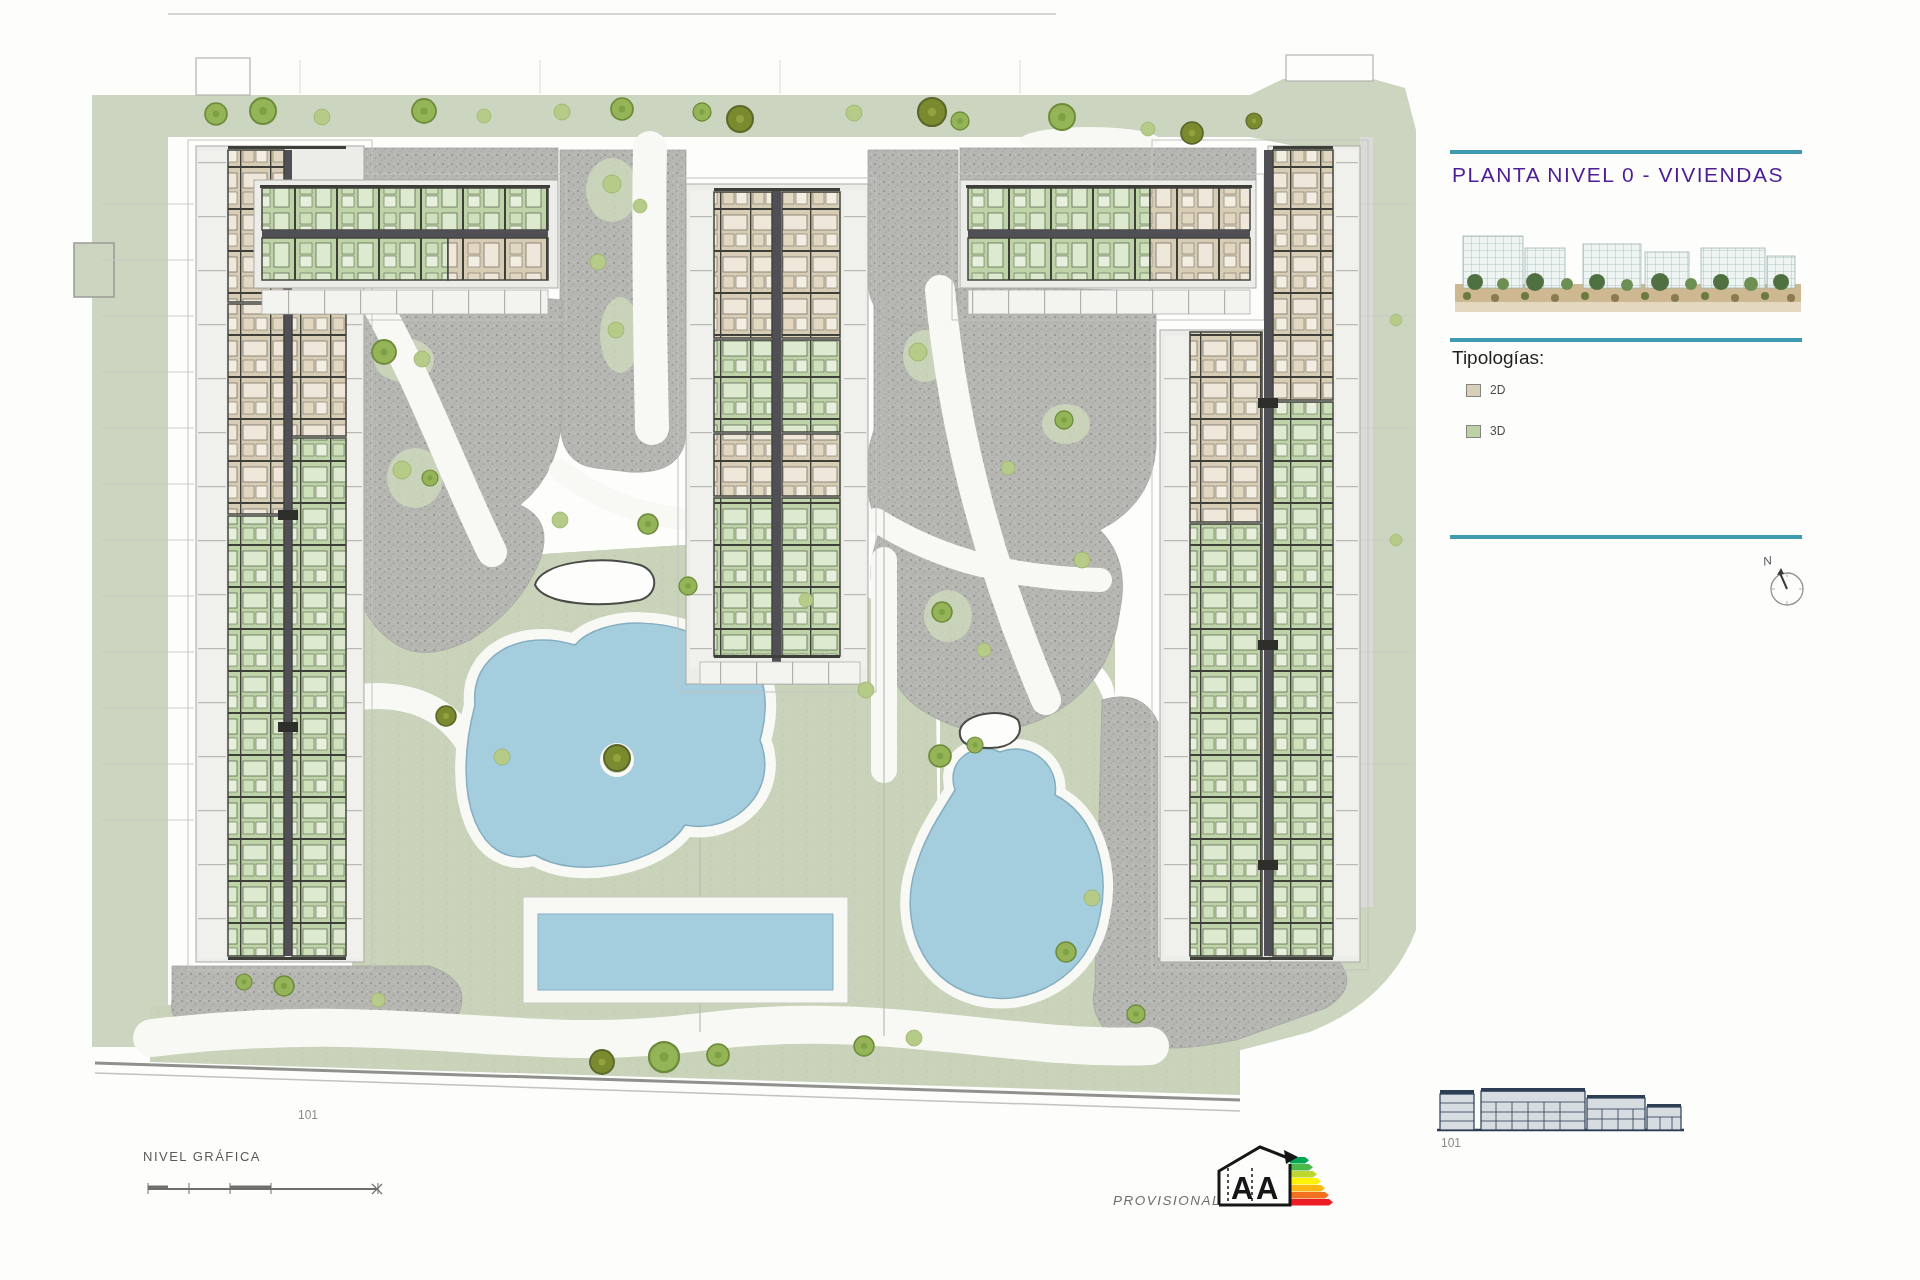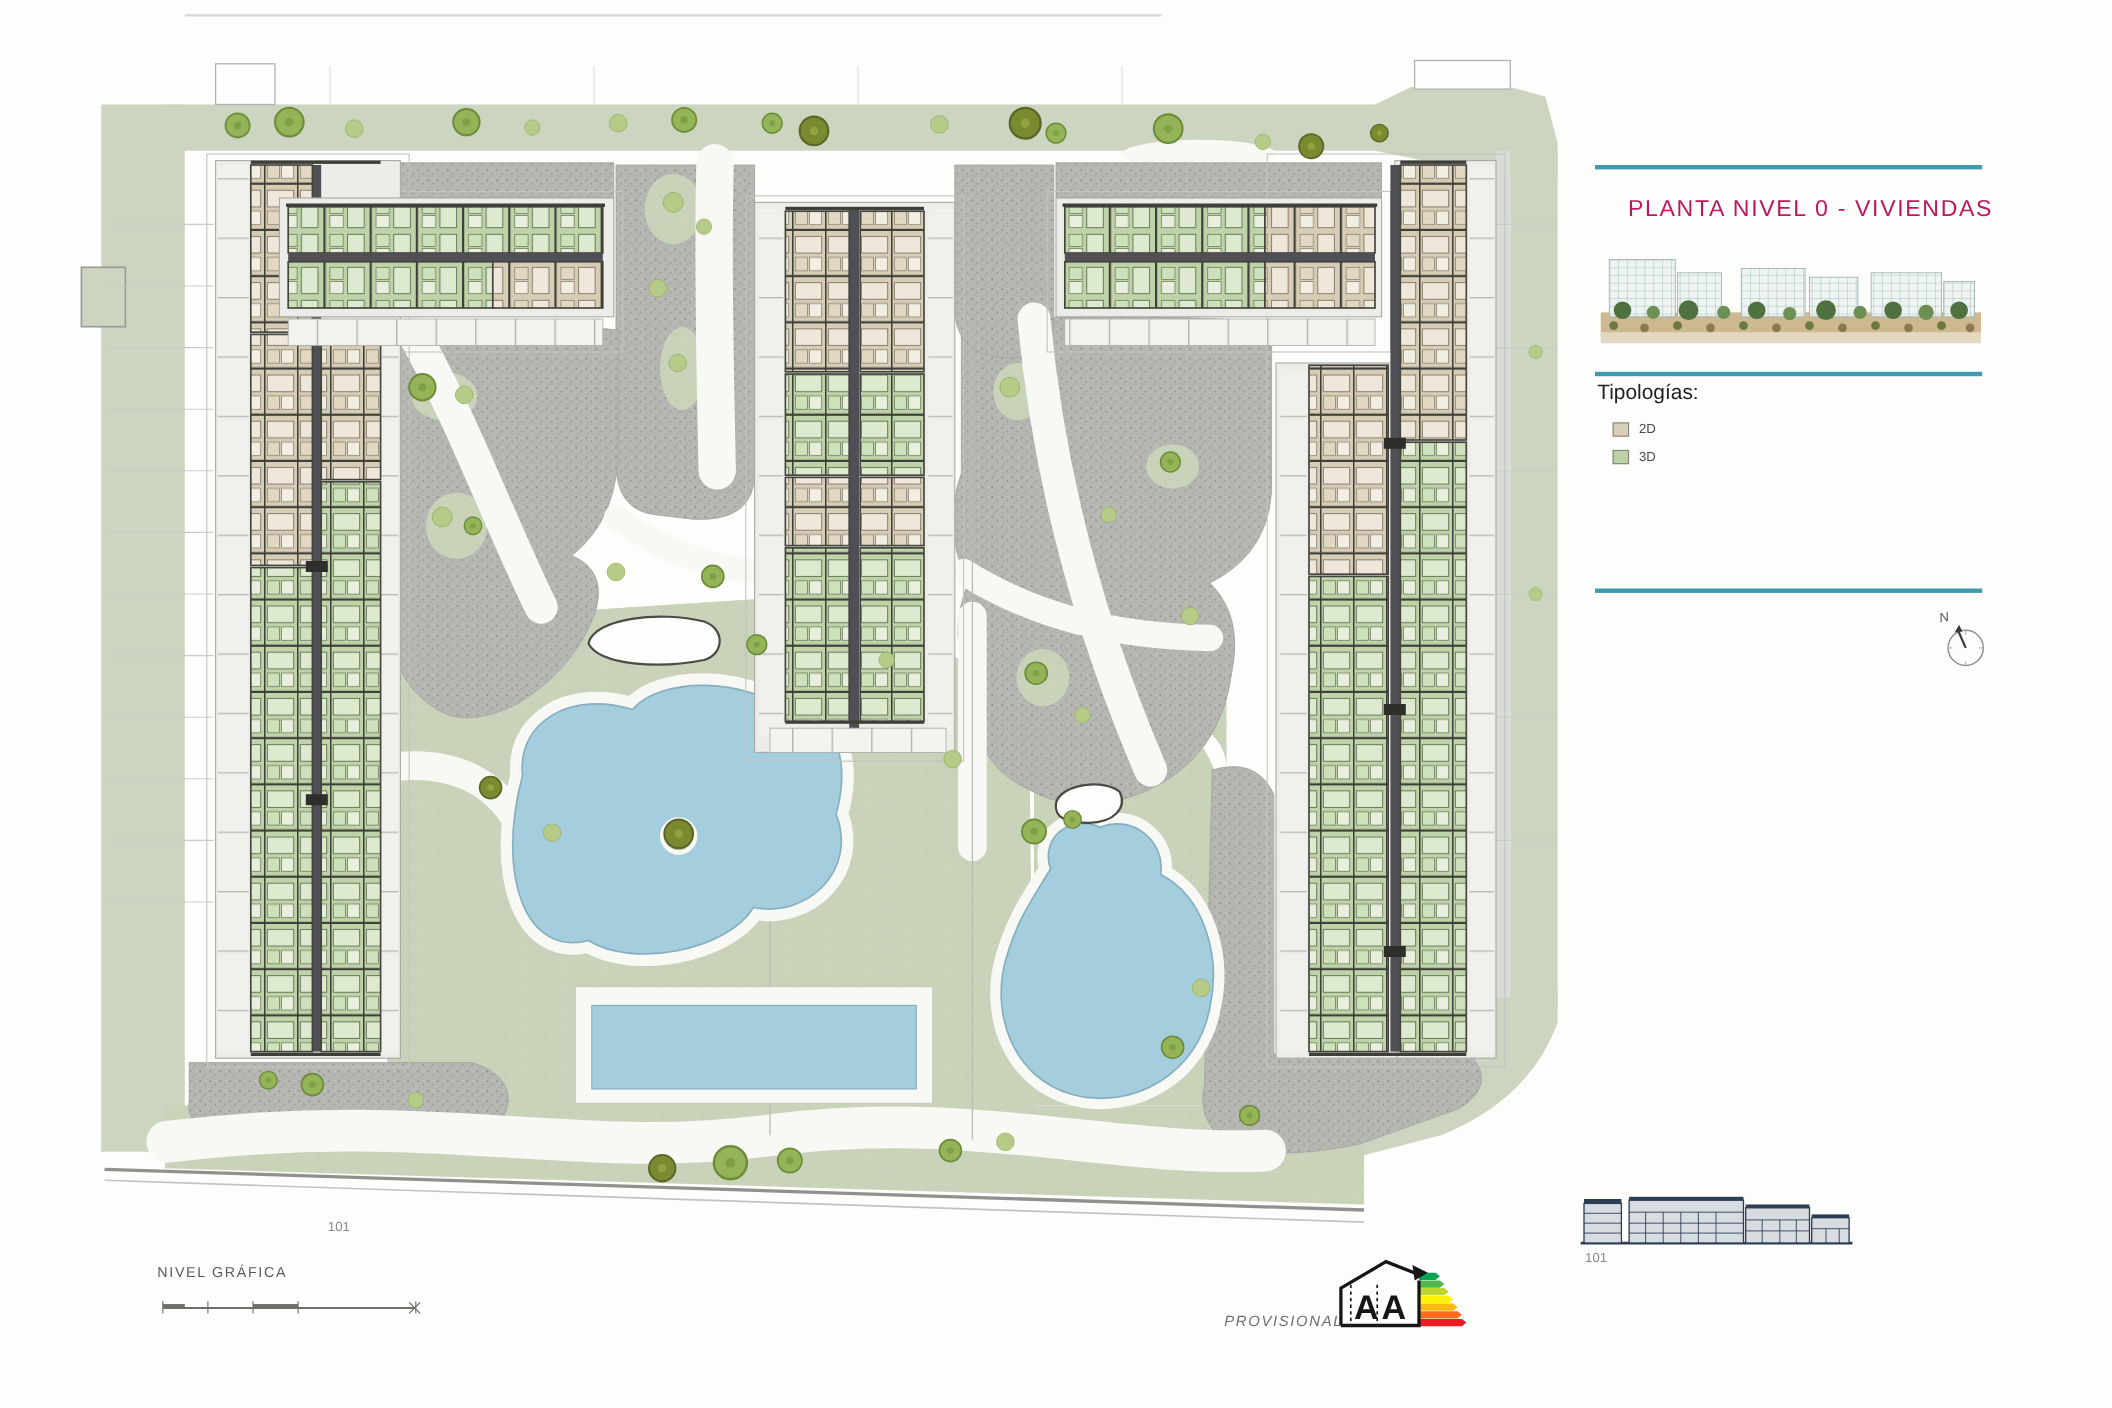--- a/index.html
+++ b/index.html
@@ -1,20 +1,20 @@
 <!DOCTYPE html>
 <html><head>
 <meta charset="utf-8">
 <style>
   html,body{margin:0;padding:0;background:#ffffff;}
   .page{position:relative;width:1920px;height:1280px;background:#fdfdfc;overflow:hidden;
         font-family:"Liberation Sans", sans-serif;}
   .abs{position:absolute;}
   .teal-line{height:4px;background:#3e9aae;width:352px;left:1450px;}
-  .panel-title{left:1452px;top:178px;font-size:21px;color:#be185d;letter-spacing:1.5px;white-space:nowrap;margin-left:28px;}
+  .panel-title{left:1452px;top:163px;font-size:21px;color:#4c1d95;letter-spacing:1.5px;white-space:nowrap;}
   .legend-title{left:1452px;top:347px;font-size:19px;font-weight:normal;color:#1f1f1f;}
   .legend-row{left:1452px;display:flex;align-items:center;gap:9px;padding-left:14px;}
   .swatch{width:15px;height:13px;border:1px solid #85857f;box-sizing:border-box;}
   .swatch-2d{background:#d9cfb8;}
   .swatch-3d{background:#bcd2a6;}
   .legend-label{font-size:12px;color:#4a4a46;}
   .scale-label{left:143px;top:1149px;font-size:13px;color:#5a5a56;letter-spacing:1.5px;}
   .provisional{left:1113px;top:1193px;font-size:13.5px;color:#6e6e6a;letter-spacing:1.5px;font-style:italic;}
   .tiny-label{font-size:12px;color:#8a8a86;}
   .north-n{left:1763px;top:554px;font-size:12px;color:#55555a;font-style:italic;transform:rotate(-12deg);}
@@ -451,21 +451,21 @@
   </svg>
 </div>
 
 <div class="abs teal-line" style="top:338px"></div>
 <div class="abs legend-title">Tipologías:</div>
 
 <div class="abs legend-row" style="top:383px">
   <span class="swatch swatch-2d"></span>
   <span class="legend-label">2D</span>
 </div>
-<div class="abs legend-row" style="top:408px">
+<div class="abs legend-row" style="top:424px">
   <span class="swatch swatch-3d"></span>
   <span class="legend-label">3D</span>
 </div>
 
 <div class="abs teal-line" style="top:535px"></div>
 <div class="abs north-n">N</div>
 
 <div class="abs scale-label">NIVEL GRÁFICA</div>
 <div class="abs provisional">PROVISIONAL</div>
 <div class="abs tiny-label" style="left:298px;top:1108px">101</div>

